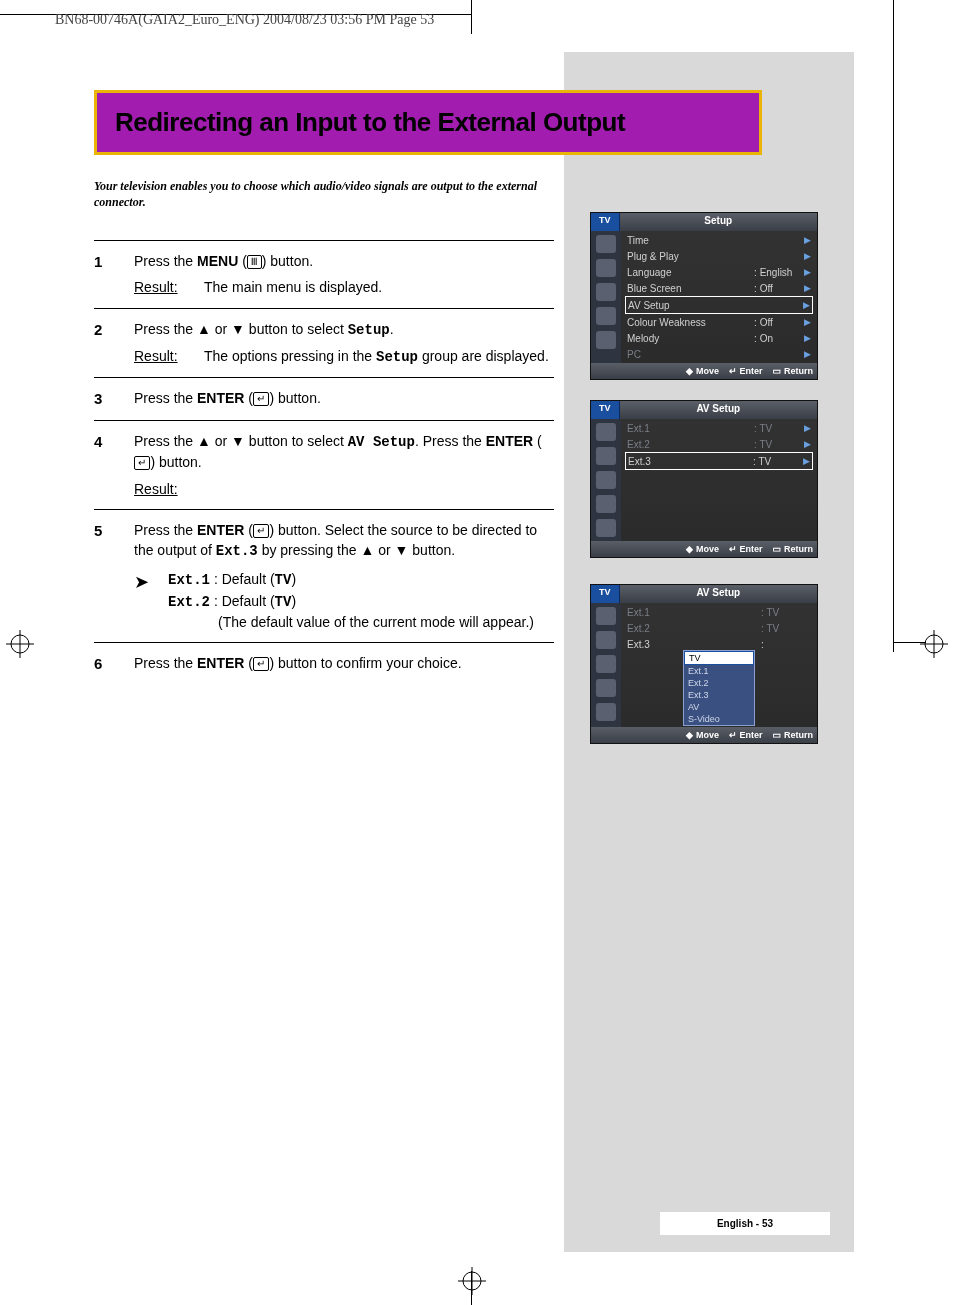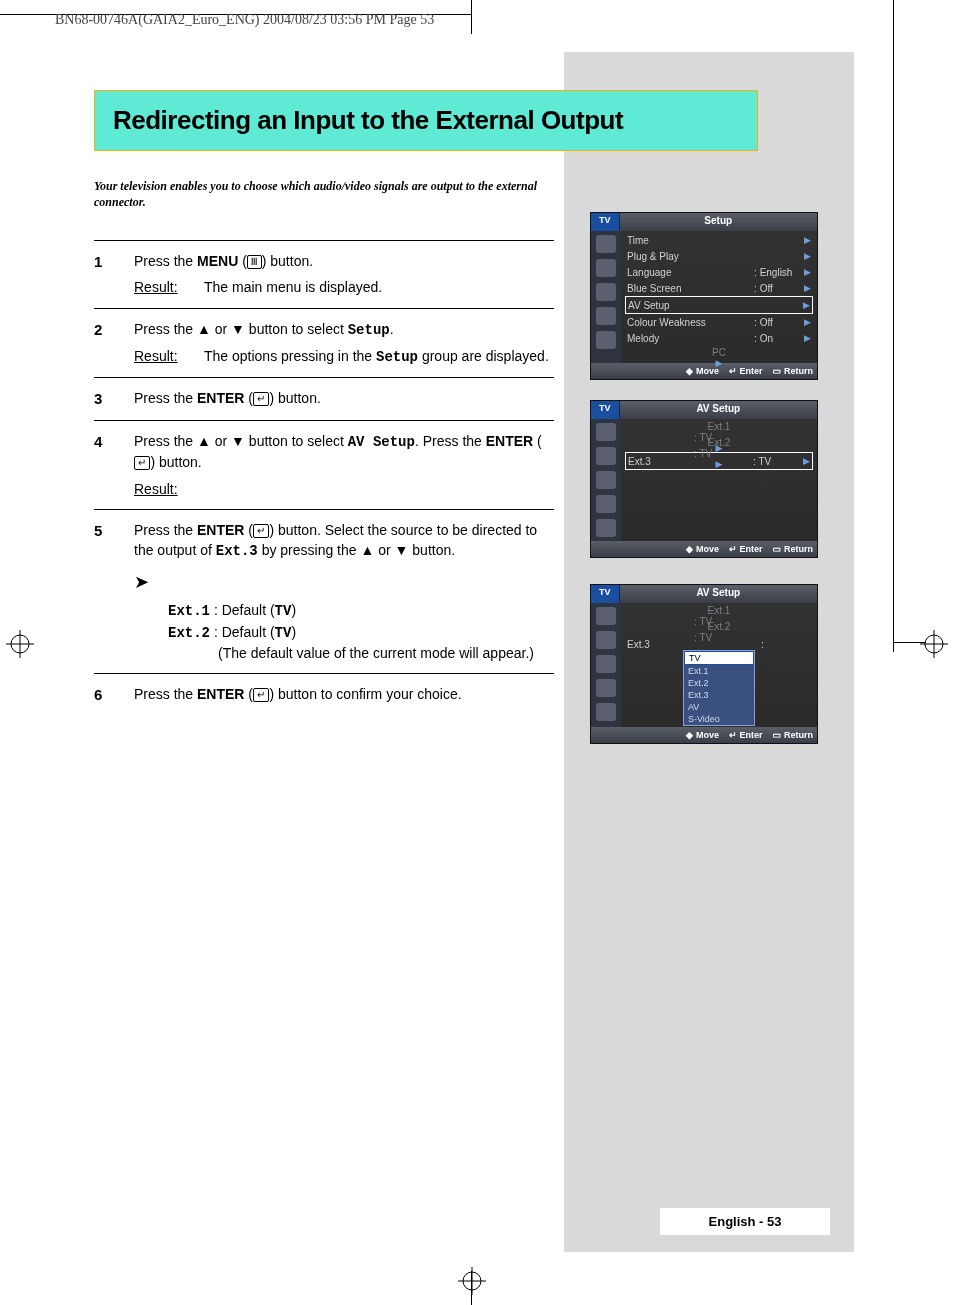--- a/index.html
+++ b/index.html
@@ -79,23 +79,23 @@
     width: 290px;
     height: 1200px;
     background: #d9d9d9;
   }
 
   .title-box {
     position: absolute;
     top: 90px;
     left: 94px;
     width: 626px;
-    border: 1px solid #eab308;
+    border: 3px solid #eab308;
     padding: 14px 18px;
-    background: #5eead4;
+    background: #a21caf;
   }
   .title-box h1 {
     margin: 0;
     font-size: 26px;
     font-weight: 900;
     letter-spacing: -0.5px;
   }
 
   .intro {
     position: absolute;
@@ -142,21 +142,21 @@
   }
   .indent-block {
     margin-top: 8px;
     display: flex;
   }
   .pointer {
     width: 34px;
     font-size: 18px;
     flex-shrink: 0;
   }
-  .indent-content { flex: 1; margin-top: 31px; }
+  .indent-content { flex: 1; }
   .mono { font-family: "Courier New", monospace; font-weight: bold; }
   .icon-box {
     display: inline-block;
     border: 1px solid #000;
     border-radius: 2px;
     padding: 0 3px;
     font-size: 10px;
     line-height: 12px;
     vertical-align: 1px;
   }
@@ -221,21 +221,21 @@
   }
   .tv-row {
     display: flex;
     padding: 1px 2px;
     align-items: center;
     height: 14px;
   }
   .tv-row.sel {
     border: 1px solid #fff;
   }
-  .tv-row.dim { color: #7a7e86; flex-direction: column; }
+  .tv-row.dim { color: #7a7e86; }
   .tv-row .lbl { flex: 1; }
   .tv-row .val { width: 50px; }
   .tv-row .arr { color: #6aa0e0; font-size: 9px; }
   .tv-foot {
     display: flex;
     background: linear-gradient(#5a5e66, #3a3e46);
     color: #fff;
     font-size: 9px;
     font-weight: bold;
     padding: 3px 4px;
@@ -261,21 +261,21 @@
     border: 1px solid #1a4fa0;
   }
 
   .page-footer {
     position: absolute;
     bottom: 70px;
     left: 660px;
     width: 170px;
     background: #fff;
     text-align: center;
-    font-size: 13px;
+    font-size: 10px;
     font-weight: bold;
     padding: 6px 0;
   }
 </style>
 </head>
 <body>
 
 <div class="page">
   <div class="top-rule"></div>
   <div class="top-tick"></div>

